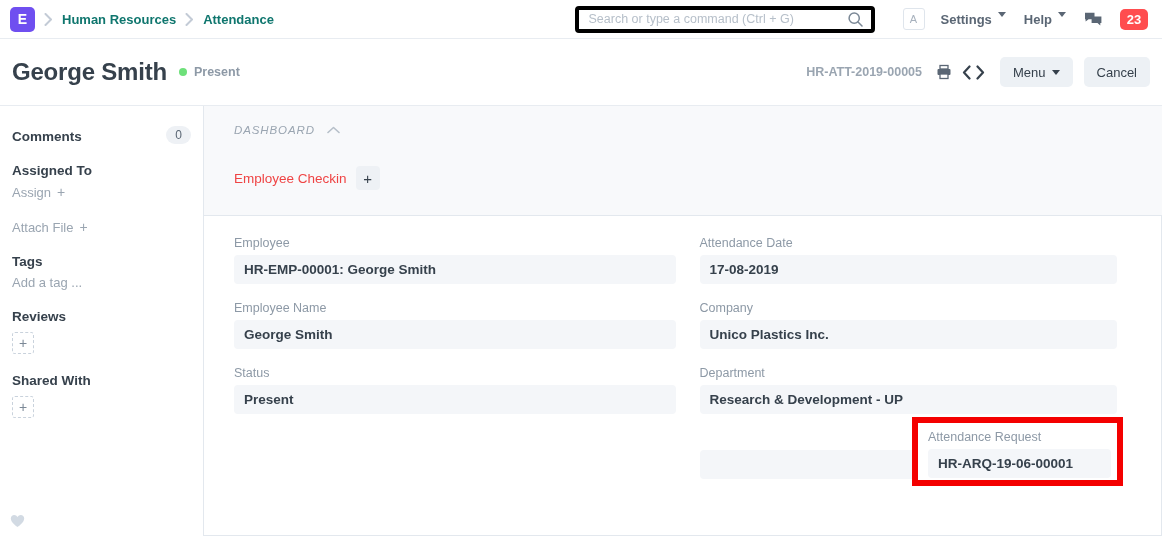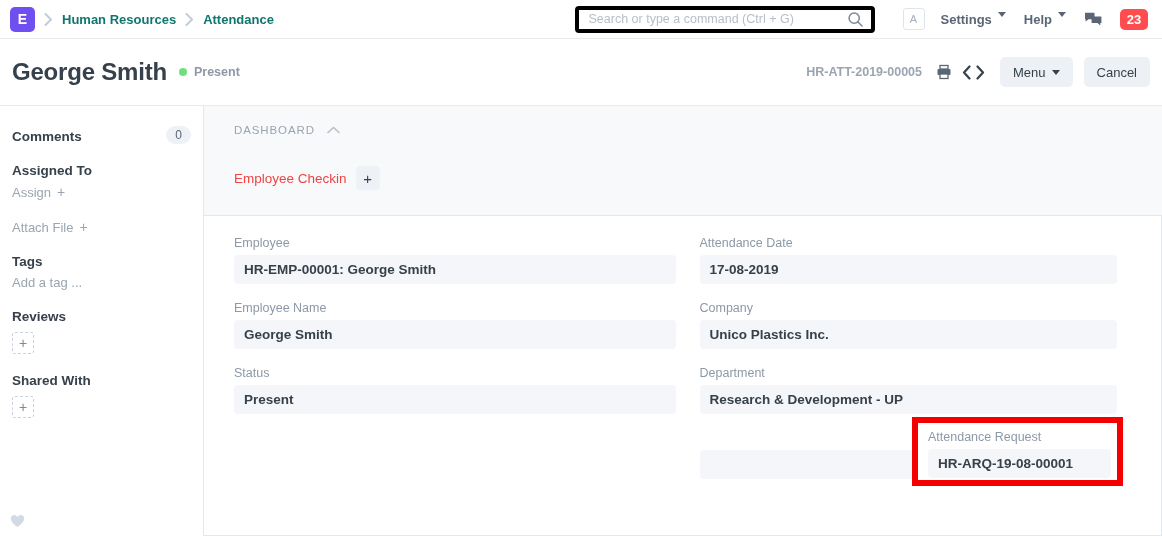--- a/index.html
+++ b/index.html
@@ -210,20 +210,21 @@
     background: #f8f9fb;
     border-bottom: 1px solid #e3e8ee;
     padding: 18px 0 0 30px;
     height: 110px;
   }
   .sec-title-row { display: flex; align-items: center; }
   .sec-title {
     font-size: 11.5px;
     letter-spacing: 0.9px;
     color: #9aa5b1;
+    font-style: italic;
   }
   .chev-up {
     margin-left: 12px;
     color: #b6bfc9;
     display: flex; align-items: center;
   }
   .checkin-row {
     display: flex; align-items: center;
     margin-top: 30px;
   }
@@ -467,18 +468,18 @@
           <div class="field-value">Research &amp; Development - UP</div>
         </div>
         <div class="field hidden-label">
           <div class="field-label">Attendance Request</div>
           <div class="field-value"></div>
         </div>
       </div>
 
       <div class="redbox">
         <div class="field-label">Attendance Request</div>
-        <div class="field-value">HR-ARQ-19-08-00001</div>
+        <div class="field-value">HR-ARQ-19-06-00001</div>
       </div>
 
     </div>
   </div>
 </div>
 
 </body></html>

